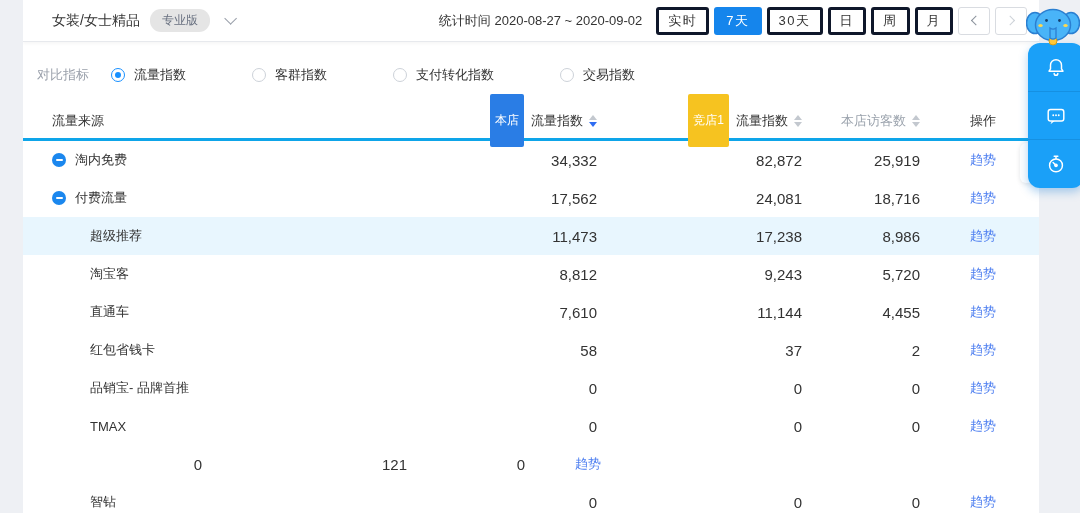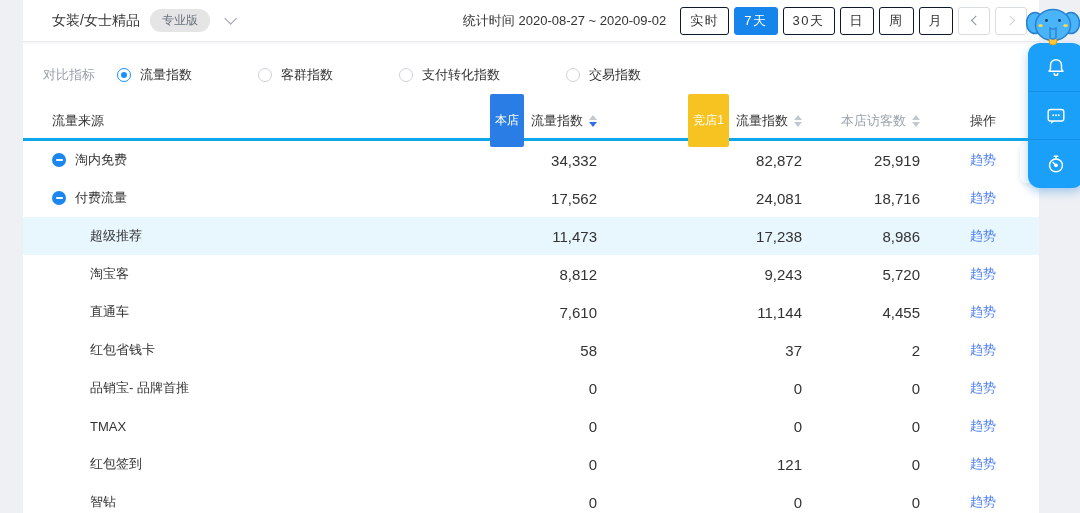--- a/index.html
+++ b/index.html
@@ -12,32 +12,32 @@
   .topbar { height:42px; display:flex; align-items:center; padding:0 12px 0 29px;
     border-bottom:1px solid #e7e9ed; box-shadow:0 2px 3px rgba(0,0,0,.035); background:#fff; }
   .category { font-size:14px; color:#333; }
   .pro-badge { margin-left:10px; background:#e5e5e5; color:#697180; border-radius:11px;
     padding:3px 12px; font-size:12px; }
   .chev-down { margin-left:14px; width:9px; height:9px; border-right:1.5px solid #9aa0ab;
     border-bottom:1.5px solid #9aa0ab; transform:rotate(45deg) translateY(-3px); }
   .tb-spacer { flex:1; }
   .stat-time { font-size:13px; color:#333; margin-right:14px; white-space:nowrap; }
   .pgroup { display:flex; gap:5px; align-items:center; }
-  .pbtn { height:28px; padding:0 9px; min-width:32px; border:1px solid #0f172a; border-radius:3px;
+  .pbtn { height:28px; padding:0 9px; min-width:32px; border:3px solid #0f172a; border-radius:3px;
     background:#fff; font-size:13px; color:#333; letter-spacing:1.5px; cursor:pointer;
     font-family:inherit; display:flex; align-items:center; justify-content:center; }
   .pbtn.active { background:#1585ec; border-color:#1585ec; color:#fff; }
   .pagerbtn { height:28px; width:32px; border:1px solid #d9dce1; border-radius:3px; background:#fff;
     display:flex; align-items:center; justify-content:center; cursor:pointer; }
   .chev { width:7px; height:7px; border-left:1.5px solid #8b929c; border-bottom:1.5px solid #8b929c; }
   .chev.left  { transform:rotate(45deg) translate(1px,-1px); }
   .chev.right { transform:rotate(-135deg) translate(1px,-1px); border-color:#cdd2d8; }
 
   
-  .metrics { margin-top:13px; height:40px; display:flex; align-items:center; padding:0 20px; }
+  .metrics { margin-top:13px; height:40px; display:flex; align-items:center; padding:0 14px; }
   .metrics-label { font-size:13px; color:#9aa0ab; margin-right:22px; }
   .mopt { display:flex; align-items:center; margin-right:66px; cursor:pointer; }
   .radio { width:14px; height:14px; border:1px solid #cdd2d9; border-radius:50%;
     margin-right:9px; position:relative; background:#fff; flex:0 0 auto; }
   .radio.sel { border-color:#1890ff; }
   .radio.sel::after { content:''; position:absolute; inset:3px; background:#1890ff; border-radius:50%; }
   .mopt span.lbl { font-size:13px; color:#333; }
 
   
   .thead { margin-top:8px; height:38px; display:flex; align-items:center; padding:0 29px;
@@ -243,23 +243,20 @@
           <span>TMAX</span>
         </div>
         <div class="c-shop">0</div>
         <div class="c-comp">0</div>
         <div class="c-visitors">0</div>
         <div class="c-action">
           <span class="trend">趋势</span>
         </div>
       </div>
       <div class="trow">
-        <div class="c-name indent">
-          <span>红包签到</span>
-        </div>
         <div class="c-shop">0</div>
         <div class="c-comp">121</div>
         <div class="c-visitors">0</div>
         <div class="c-action">
           <span class="trend">趋势</span>
         </div>
       </div>
       <div class="trow">
         <div class="c-name indent">
           <span>智钻</span>

